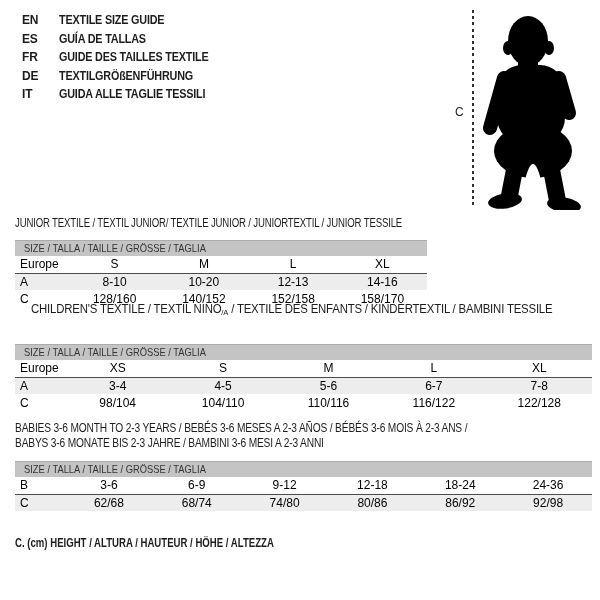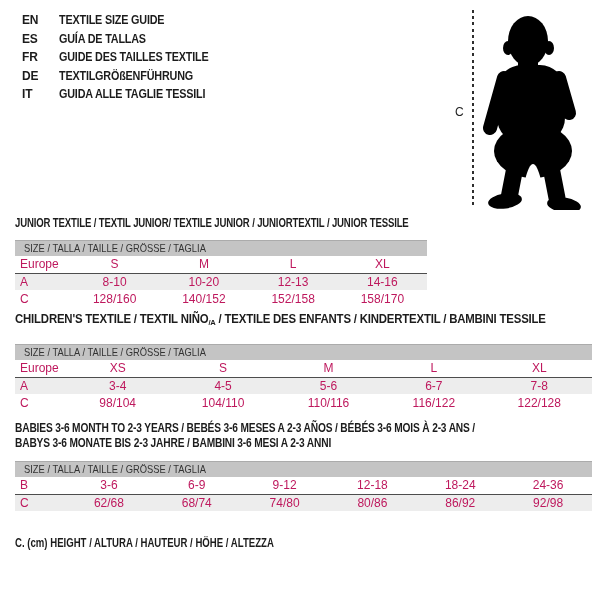--- a/index.html
+++ b/index.html
@@ -25,29 +25,29 @@
   
   .figure { position: absolute; left: 445px; top: 6px; width: 150px; height: 204px; }
   .dash-line {
     position: absolute; left: 27px; top: 4px; width: 2px; height: 198px;
     background: repeating-linear-gradient(to bottom, #2e2e2e 0 3px, transparent 3px 6.2px);
   }
   .c-label { position: absolute; left: 10px; top: 99px; font-size: 12px; color: #222; }
   .figure svg { position: absolute; left: 35px; top: 4px; }
 
   
-  .tbl-title { position: absolute; left: 15px; font-size: 12px; font-weight: bold; letter-spacing: -0.2px; white-space: nowrap; }
+  .tbl-title { position: absolute; left: 15px; font-size: 12px; font-weight: normal; letter-spacing: -0.2px; white-space: nowrap; }
   .tbl-title .subpart { font-size: 8px; vertical-align: -2px; }
   .tbl { position: absolute; left: 15px; }
   .tbl-head {
     height: 16px; line-height: 15px; background: #c4c4c4; border-top: 1px solid #ababab;
     font-size: 11px; color: #333; padding-left: 9px; white-space: nowrap;
   }
   table { border-collapse: collapse; table-layout: fixed; width: 100%; }
-  td { height: 17px; font-size: 12px; color: #be185d; text-align: center; padding: 0; overflow: hidden; white-space: nowrap; }
+  td { height: 17px; font-size: 12px; color: #000000; text-align: center; padding: 0; overflow: hidden; white-space: nowrap; }
   td.lbl { text-align: left; padding-left: 5px; }
   tr.striped td { background: #ededed; }
   tr.striped { border-top: 1.5px solid #4d4d4d; }
 
   .t1 { width: 412px; }
   .t2, .t3 { width: 577px; }
 
   
   .legend { position: absolute; left: 15px; top: 535px; }
   .legend-row { height: 17.6px; line-height: 17.6px; font-size: 12px; font-weight: bold; white-space: nowrap; }
@@ -139,21 +139,21 @@
       <td class="lbl">C</td>
       <td>128/160</td>
       <td>140/152</td>
       <td>152/158</td>
       <td>158/170</td>
     </tr>
   </tbody>
     </table>
 </div>
 
-<div class="tbl-title" style="top:312px;">
+<div class="tbl-title" style="top:302px;margin-left:16px;">
   <span class="cond sx95"><span>CHILDREN'S TEXTILE / TEXTIL NIÑO</span><span class="subpart">/A</span><span> / TEXTILE DES ENFANTS / KINDERTEXTIL / BAMBINI TESSILE</span></span>
 </div>
 <div class="tbl t2" style="top:344px;">
   <div class="tbl-head">
     <span class="cond sx85">SIZE / TALLA / TAILLE / GRÖSSE / TAGLIA</span>
   </div>
   <table>
     <colgroup>
         <col style="width:50px">
         <col>

